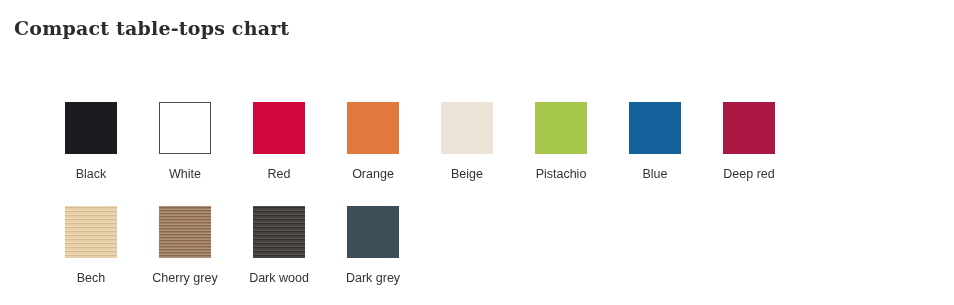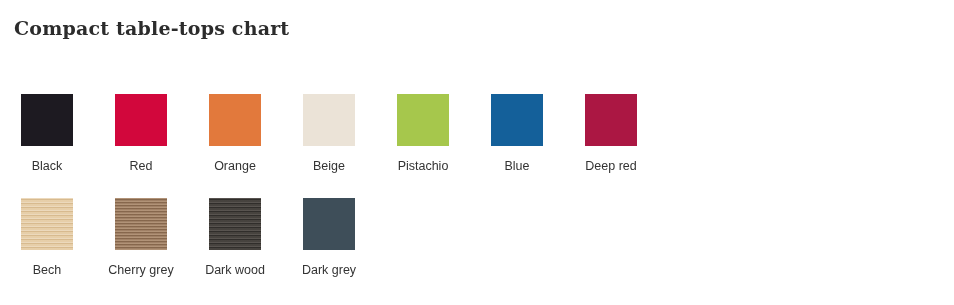--- a/index.html
+++ b/index.html
@@ -33,22 +33,23 @@
   }
   .swatch-grid {
     position: absolute;
     left: 0;
     top: 86px;
     width: 954px;
   }
   .swatch-row {
     display: flex;
     flex-direction: row;
-    align-items: flex-start;
+    align-items: center;
     height: 104px;
+    padding-left: 44px;
   }
   .swatch-cell {
     width: 94px;
     display: flex;
     flex-direction: column;
     align-items: center;
   }
   .swatch-chip {
     width: 52px;
     height: 52px;
@@ -110,20 +111,24 @@
 
   <div class="page-title">Compact table-tops chart</div>
 
   <div class="swatch-grid">
     <div class="swatch-row" id="row-0">
         <div class="swatch-cell">
           <div class="swatch-chip" style="background-color: rgb(29, 26, 33);"></div>
           <div class="swatch-label">Black</div>
         </div>
         <div class="swatch-cell">
+          <div class="swatch-chip bordered" style="background-color: rgb(255, 255, 255);"></div>
+          <div class="swatch-label">White</div>
+        </div>
+        <div class="swatch-cell">
           <div class="swatch-chip" style="background-color: rgb(210, 7, 60);"></div>
           <div class="swatch-label">Red</div>
         </div>
         <div class="swatch-cell">
           <div class="swatch-chip" style="background-color: rgb(226, 121, 60);"></div>
           <div class="swatch-label">Orange</div>
         </div>
         <div class="swatch-cell">
           <div class="swatch-chip" style="background-color: rgb(235, 227, 215);"></div>
           <div class="swatch-label">Beige</div>

